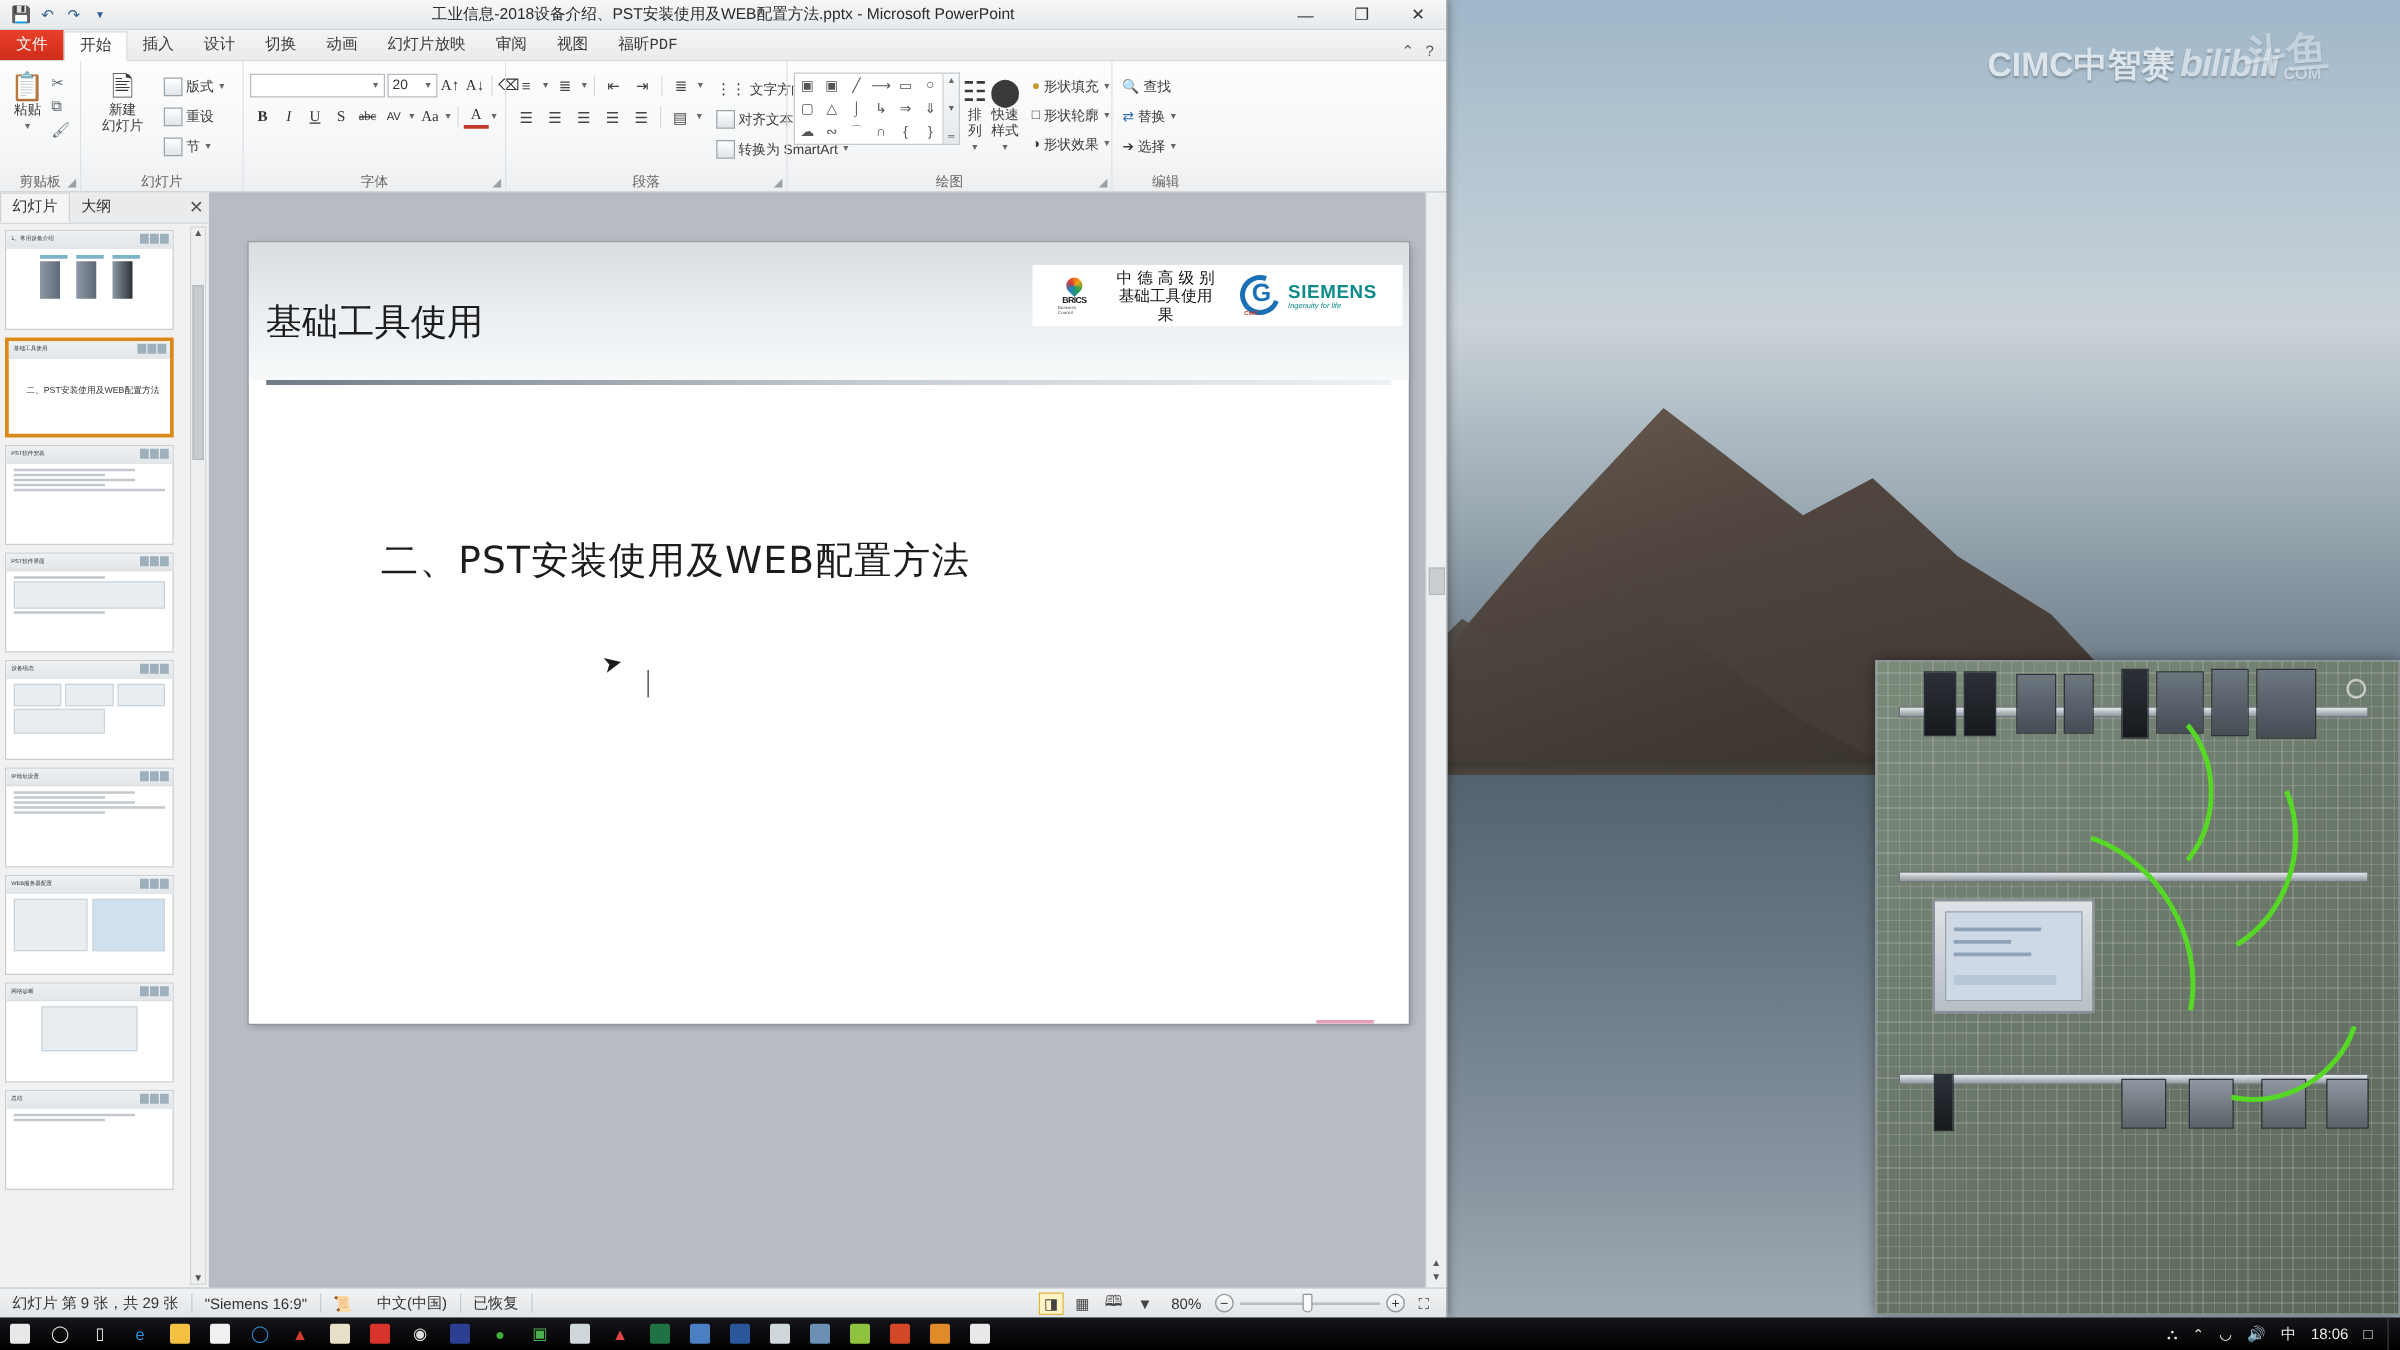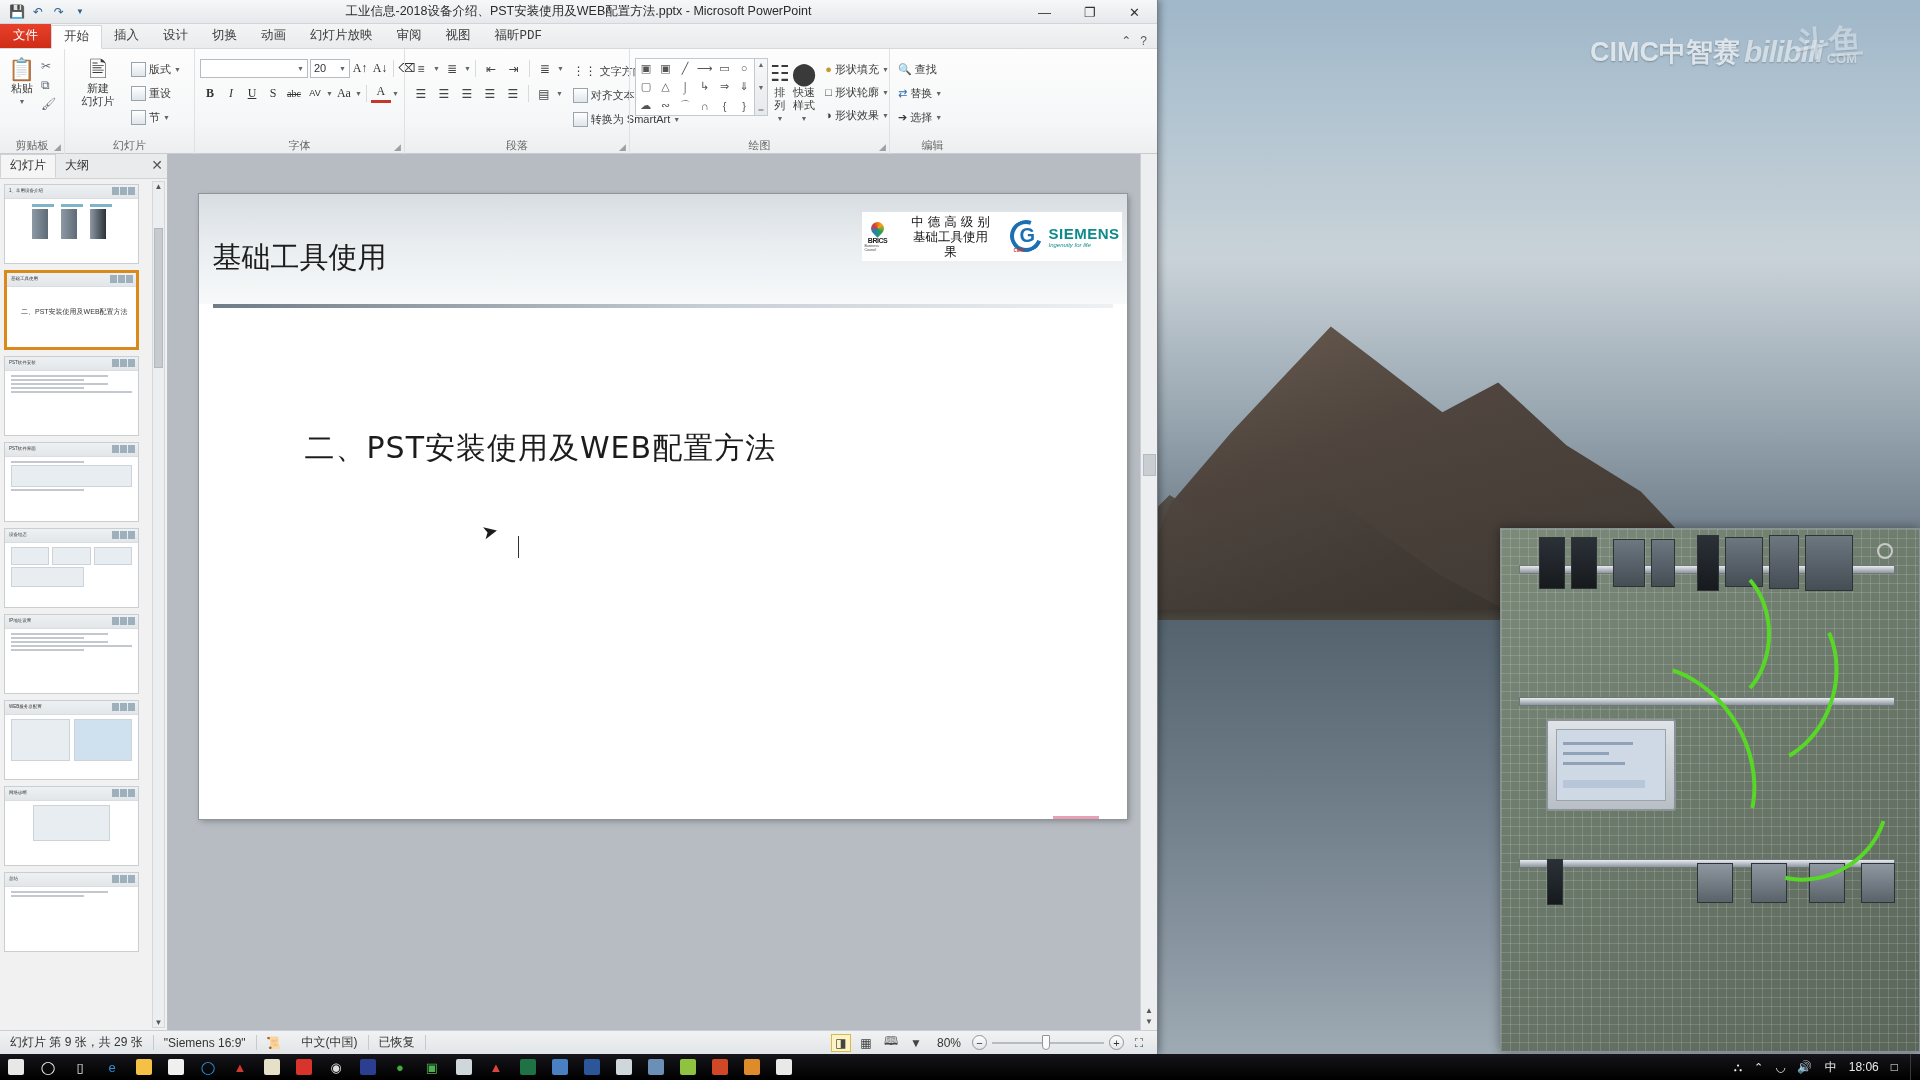--- a/index.html
+++ b/index.html
@@ -249,21 +249,21 @@
   }
   .slide-header {
     height:110px; background:linear-gradient(to bottom,#d7dde1 0%, #e9edf0 45%, #f7f9fa 100%);
     position:relative;
   }
   .slide-header .sh-title {
     position:absolute; left:14px; bottom:26px; font-size:29px; color:#1d1d1d;
     font-family:"DejaVu Sans","Liberation Sans",sans-serif;
   }
   .slide-header .logos {
-    position:absolute; right:5px; top:18px; display:flex; align-items:center; gap:4px; background:#fff; padding:2px 2px;
+    position:absolute; right:5px; top:18px; display:flex; align-items:center; gap:4px; background:#fff; padding:2px 20px;
   }
   .logo-brics { display:flex; flex-direction:column; align-items:center; width:26px;}
   .logo-brics .flower { width:13px; height:13px; border-radius:50% 50% 50% 0;
       background:conic-gradient(#e03a2f,#f3a515,#2aa04a,#1f7fc4,#e03a2f); transform:rotate(-45deg); }
   .logo-brics .bw { font-size:7px; font-weight:bold; color:#222; letter-spacing:-.5px; margin-top:2px;}
   .logo-brics .bw2 { font-size:3.5px; color:#444; }
   .logo-cn { font-size:12.5px; line-height:15px; color:#111; text-align:center; width:112px;
       font-family:"DejaVu Sans","Liberation Sans",sans-serif; }
   .logo-cimc { position:relative; width:34px; height:34px; }
   .logo-cimc .ring {

